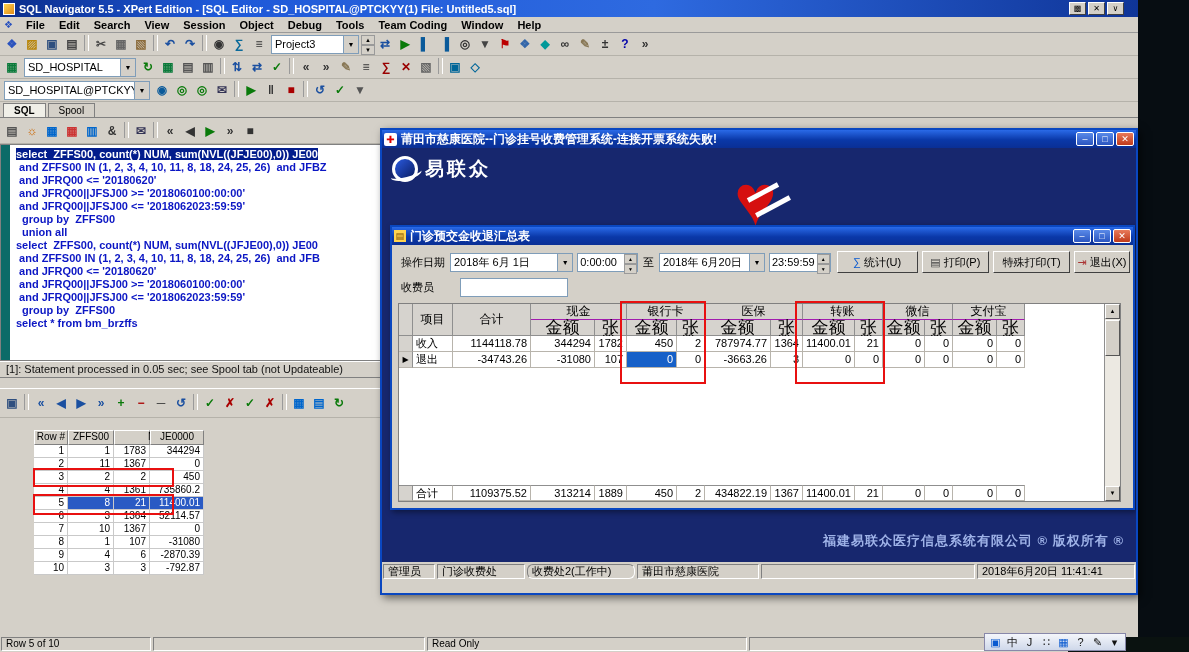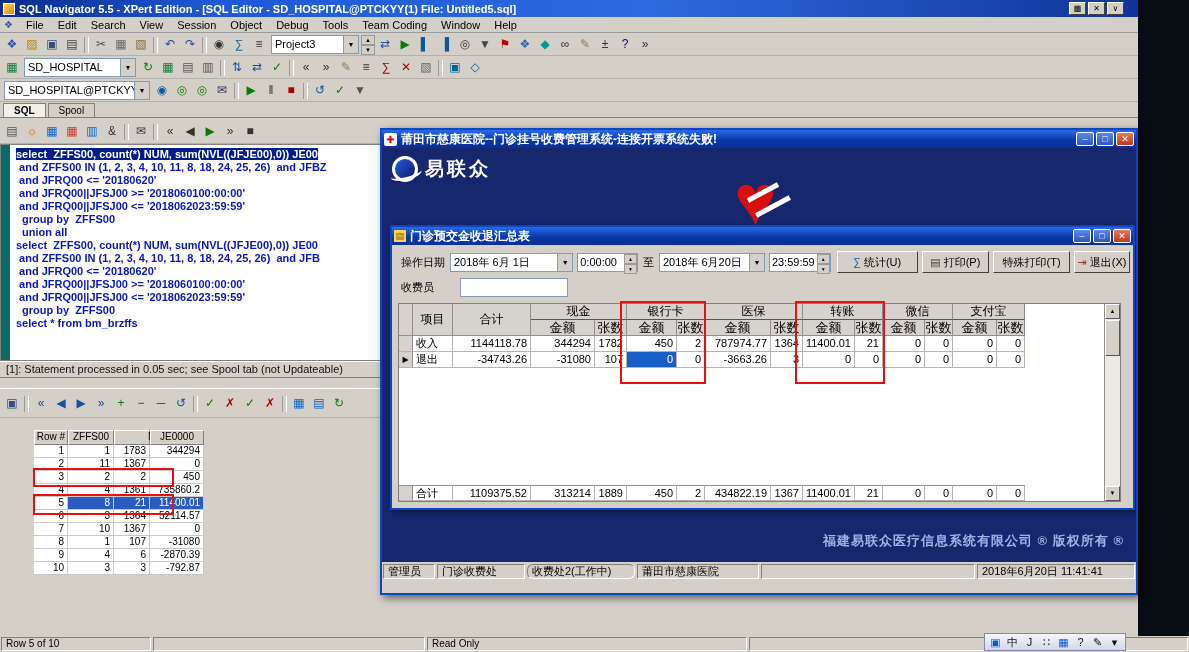--- a/index.html
+++ b/index.html
@@ -11,21 +11,21 @@
   .nav-title{height:17px;background:linear-gradient(90deg,#0a2c8a,#1e58d8 18%,#2e6ae0 55%,#0c2f90);display:flex;align-items:center;padding:0 3px;position:relative;}
   .ticon{width:12px;height:12px;background:linear-gradient(135deg,#ffd34e,#e08b1a);border:1px solid #fff;margin-right:4px;flex:0 0 auto;}
   .nav-title-text{color:#fff;font-size:11px;font-weight:bold;white-space:nowrap;overflow:hidden;}
   .nav-title-ctrls{position:absolute;right:65px;top:2px;display:flex;gap:2px;}
   .tbtn{width:17px;height:13px;background:#d4d0c8;border:1px solid;border-color:#fff #404040 #404040 #fff;font-size:8px;line-height:11px;text-align:center;}
   .nav-menu{height:16px;background:#d4d0c8;border-bottom:1px solid #9a9a9a;display:flex;align-items:center;font-size:11px;}
   .menu-lead{color:#2a52be;font-size:10px;margin:0 6px 0 4px;}
   .mi{padding:0 7px;white-space:nowrap;}
   .his-mi{padding:0 4px;}
   .tbrow{display:flex;align-items:center;height:23px;background:#d4d0c8;border-bottom:1px solid #b5b2aa;padding-left:2px;}
-  .iconset{display:inline-flex;align-items:flex-end;}
+  .iconset{display:inline-flex;align-items:flex-start;font-weight:bold;}
   .ico{display:inline-flex;width:20px;height:18px;align-items:center;justify-content:center;font-size:12px;}
   [data-name="separator-icon"]{width:5px;height:16px;border-left:1px solid #9a9a9a;border-right:1px solid #fff;margin:0 2px;}
   .combo{display:inline-flex;height:19px;background:#fff;border:1px solid #7f9db9;align-items:center;margin:0 2px;}
   .combo-text{flex:1;font-size:11px;padding:0 3px;white-space:nowrap;overflow:hidden;}
   .combo-btn{width:15px;height:100%;background:#d4d0c8;border-left:1px solid #7f9db9;font-size:7px;display:flex;align-items:center;justify-content:center;}
   .spinpair{display:inline-flex;flex-direction:column;width:14px;height:19px;}
   .spin-up,.spin-dn{flex:1;font-size:6px;line-height:8px;text-align:center;background:#d4d0c8;border:1px solid #9a9a9a;}
   .tabrow{height:16px;display:flex;align-items:flex-end;padding-left:3px;background:#d4d0c8;border-bottom:1px solid #808080;}
   .tab{font-size:10px;padding:1px 10px;border:1px solid #808080;border-bottom:none;background:#d4d0c8;margin-right:2px;}
   .tab.active{background:#f0efe8;font-weight:bold;}
@@ -40,21 +40,21 @@
   .rgrid{position:absolute;left:2px;top:430px;background:#6d28d9;margin-left:32px;}
   .ghead{display:flex;height:15px;}
   .gh{background:#d4d0c8;border:1px solid;border-color:#fff #808080 #808080 #fff;font-size:10px;text-align:center;line-height:12px;}
   span.gh:nth-of-type(1){width:34px;} span.gh:nth-of-type(2){width:46px;}
   span.gh:nth-of-type(3){width:36px;padding-left:33px;} span.gh:nth-of-type(4){width:54px;}
   .grow{display:flex;height:13px;}
   .gc{font-size:10px;line-height:12px;text-align:right;padding-right:3px;border-right:1px solid #c9c9c9;border-bottom:1px solid #c9c9c9;background:#fff;}
   span.gc:nth-of-type(1){width:34px;} span.gc:nth-of-type(2){width:46px;}
   span.gc:nth-of-type(3){width:36px;} span.gc:nth-of-type(4){width:54px;}
   .grow[data-index="4"] span.gc:nth-of-type(n+2){background:#2a5ac4;color:#fff;}
-  .bstatus{position:absolute;left:0;top:636px;width:1189px;height:16px;background:#d4d0c8;display:flex;z-index:35;}
+  .bstatus{position:absolute;left:0;top:636px;width:1068px;height:16px;background:#d4d0c8;display:flex;z-index:35;}
   .bs{border:1px solid;border-color:#808080 #fff #fff #808080;margin:1px;font-size:10px;line-height:12px;padding:0 4px;white-space:nowrap;overflow:hidden;}
   .darkstrip{position:absolute;left:1138px;top:0;width:51px;height:637px;background:#070d12;z-index:5;}
 
   
   .his{position:absolute;left:380px;top:128px;width:758px;height:467px;border:2px solid #0a47c0;background:#d4d0c8;z-index:10;box-shadow:3px 3px 8px rgba(0,0,0,.55);}
   .his-title{height:18px;background:linear-gradient(180deg,#2a6ae8,#0a38a8 55%,#0a2f95);display:flex;align-items:center;padding:0 2px;color:#fff;position:relative;}
   .his-icon{width:13px;height:13px;background:#fff;color:#d00;font-size:10px;line-height:13px;text-align:center;margin-right:4px;border-radius:2px;flex:0 0 auto;}
   .his-title-text{font-size:12px;font-weight:bold;flex:1;white-space:nowrap;overflow:hidden;}
   .wbtns{display:flex;gap:2px;flex:0 0 auto;}
   .wbtn{width:18px;height:14px;background:linear-gradient(180deg,#5a8ae8,#2a55c0);border:1px solid #fff;border-radius:2px;color:#fff;font-size:9px;line-height:12px;text-align:center;}
@@ -99,21 +99,21 @@
   .dt-inner{position:absolute;left:0;top:0;right:16px;bottom:0;display:flex;flex-direction:column;overflow:hidden;}
   .dthead{display:flex;height:32px;flex:0 0 auto;}
   .hcell{background:#d6d3ce;border-right:1px solid #8f8f8f;border-bottom:1px solid #8f8f8f;font-size:12px;text-align:center;}
   .mk2{width:14px;} .lb2{width:40px;line-height:31px;} .tt2{width:78px;line-height:31px;}
   .hgroups{display:flex;flex-direction:column;width:494px;}
   .hgrow,.hsub{display:flex;height:16px;}
   .hg{background:#d6d3ce;border-right:1px solid #8f8f8f;border-bottom:1px solid #a21caf;font-size:12px;line-height:15px;text-align:center;}
   span.hg:nth-of-type(1){width:96px;} span.hg:nth-of-type(2){width:78px;}
   span.hg:nth-of-type(3){width:98px;} span.hg:nth-of-type(4){width:80px;}
   span.hg:nth-of-type(5){width:70px;} span.hg:nth-of-type(6){width:72px;}
-  .hs2{background:#d6d3ce;border-right:1px solid #8f8f8f;border-bottom:1px solid #8f8f8f;font-size:13px;line-height:15px;text-align:center;}
+  .hs2{background:#d6d3ce;border-right:1px solid #8f8f8f;border-bottom:1px solid #8f8f8f;font-size:17px;line-height:15px;text-align:center;}
   span.hs2:nth-of-type(1){width:64px;} span.hs2:nth-of-type(2){width:32px;}
   span.hs2:nth-of-type(3){width:50px;} span.hs2:nth-of-type(4){width:28px;}
   span.hs2:nth-of-type(5){width:66px;} span.hs2:nth-of-type(6){width:32px;}
   span.hs2:nth-of-type(7){width:52px;} span.hs2:nth-of-type(8){width:28px;}
   span.hs2:nth-of-type(9){width:42px;} span.hs2:nth-of-type(10){width:28px;}
   span.hs2:nth-of-type(11){width:44px;} span.hs2:nth-of-type(12){width:28px;}
   .drow{display:flex;height:16px;flex:0 0 auto;}
   .dc{font-size:11px;line-height:15px;border-right:1px solid #b8b4ac;border-bottom:1px solid #b8b4ac;background:#fff;}
   .dc.mk{width:14px;background:#d6d3ce;border-right-color:#8f8f8f;font-size:8px;text-align:center;}
   .dc.lb{width:40px;padding-left:3px;}

